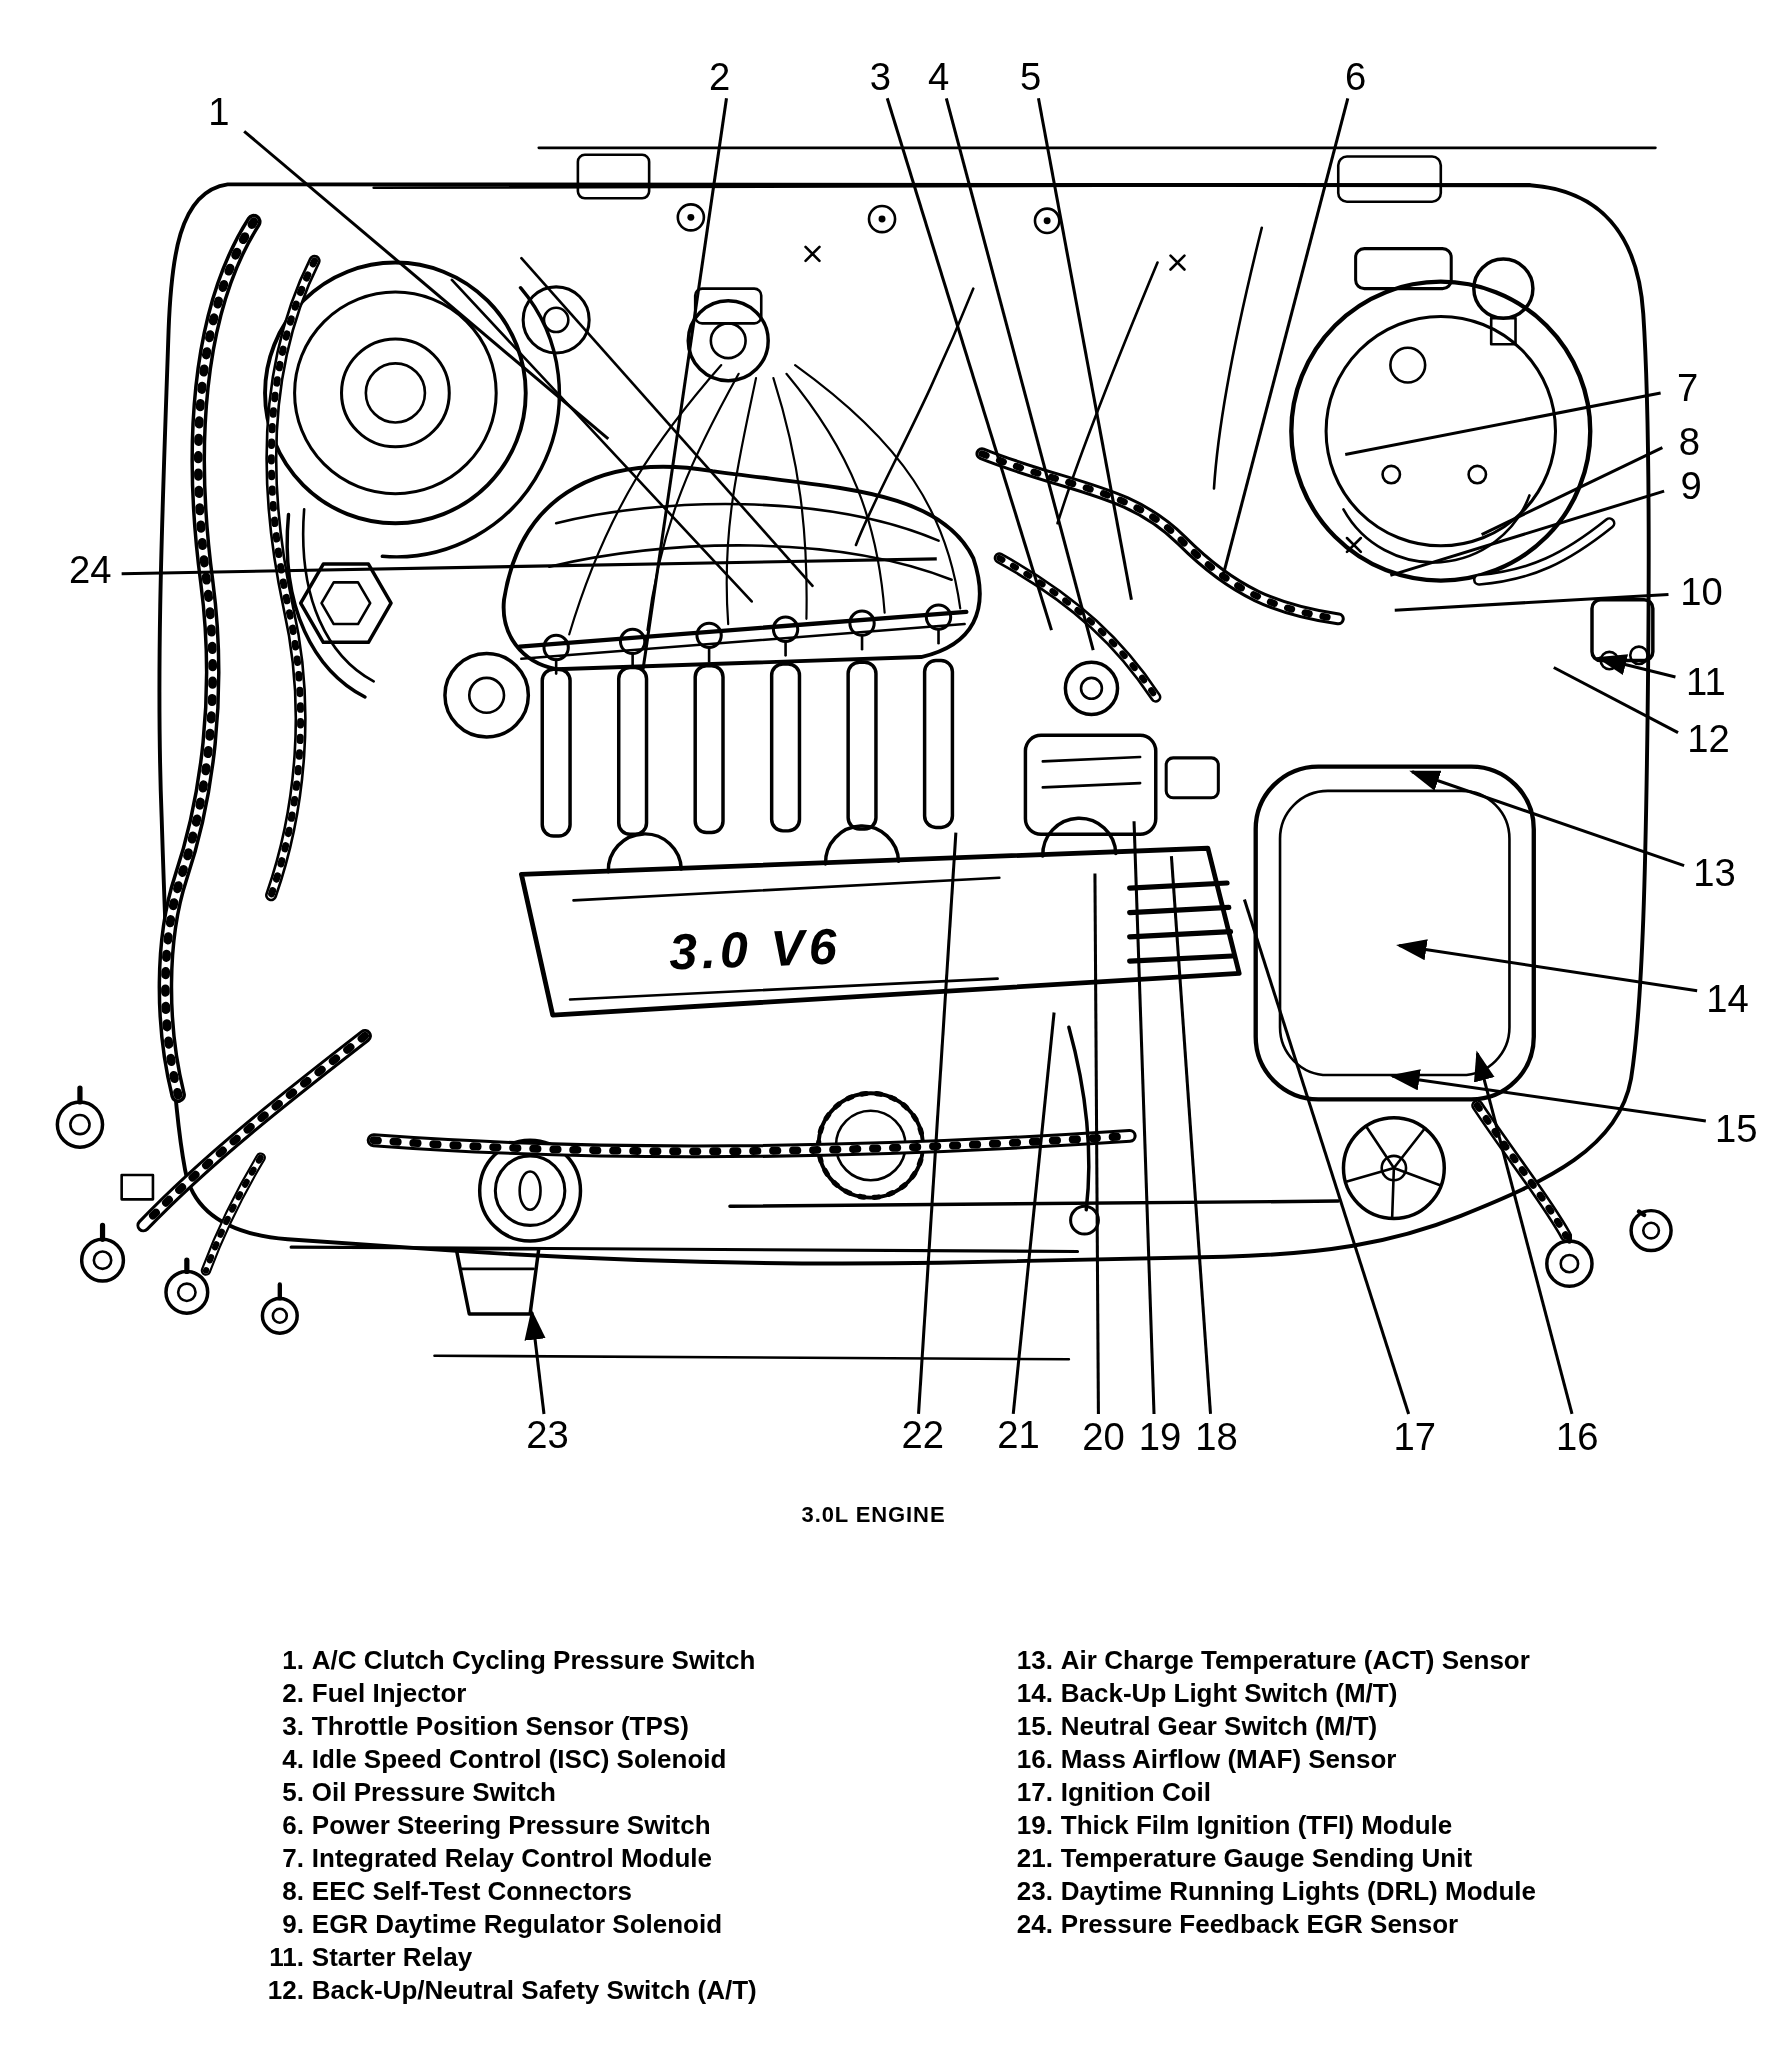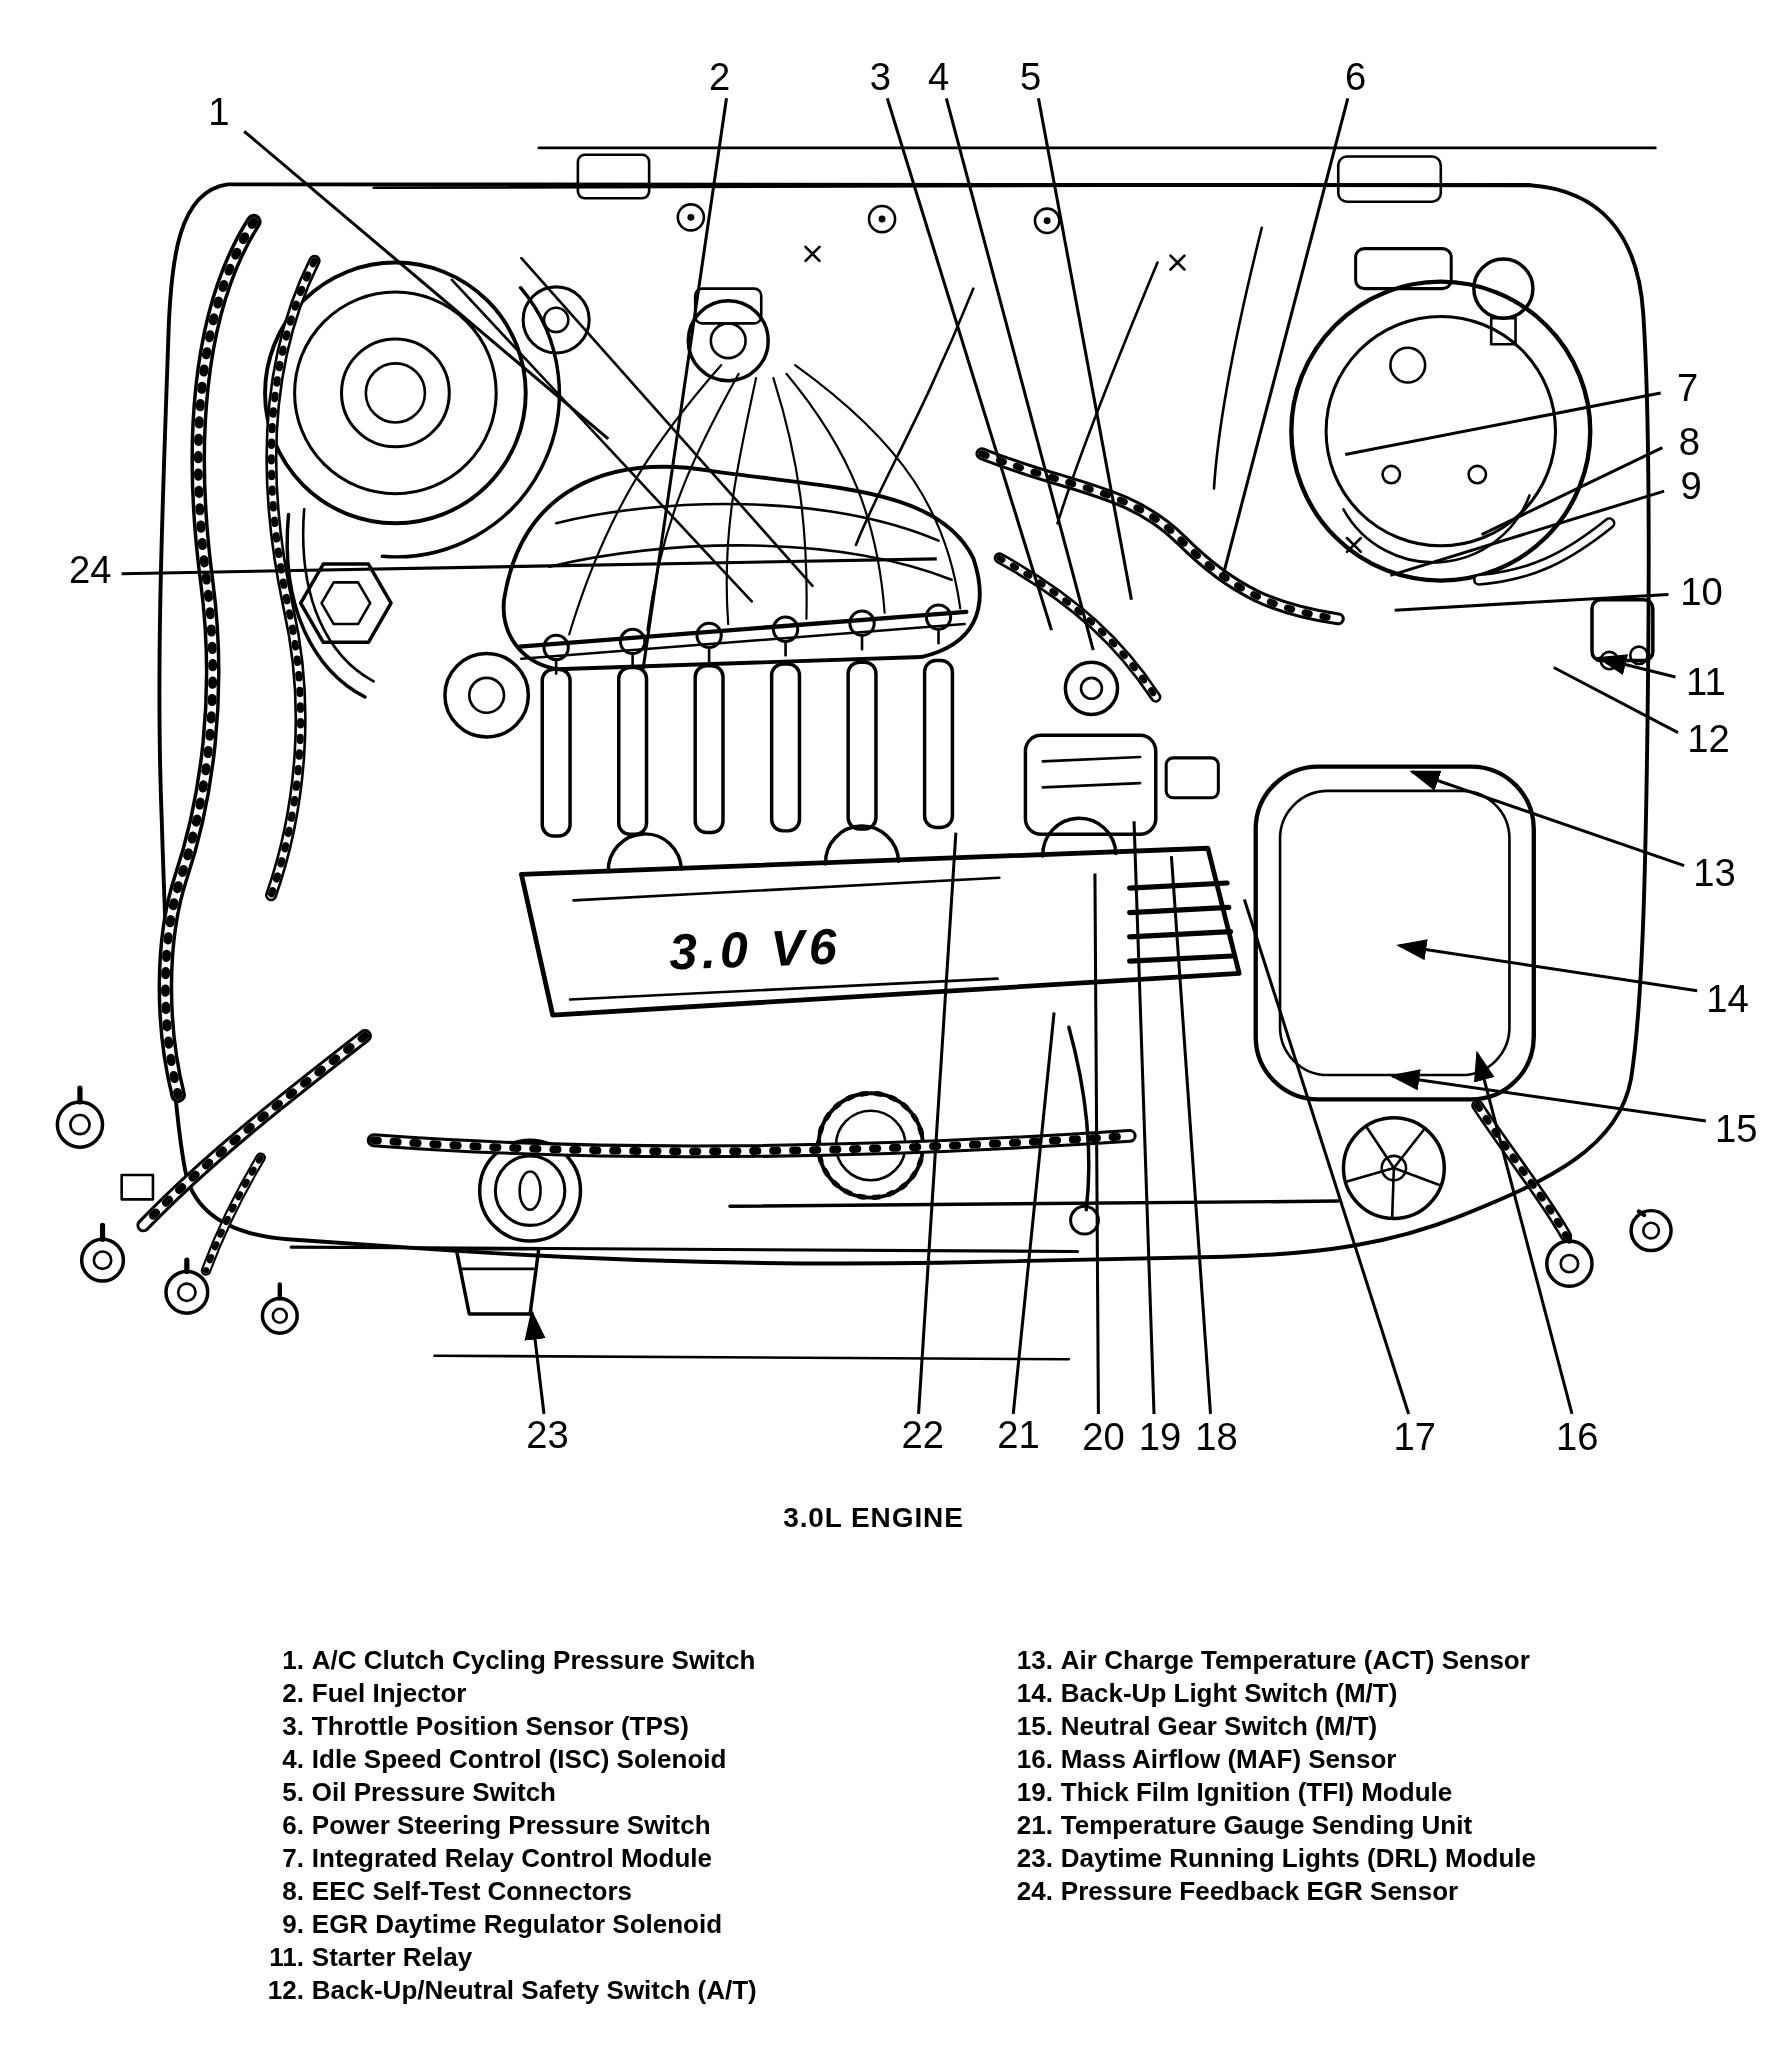--- a/index.html
+++ b/index.html
@@ -3,21 +3,21 @@
 <meta charset="utf-8">
 <style>
   html,body{margin:0;padding:0;background:#fff;}
   .stage{
     position:relative;width:1791px;height:2058px;background:#ffffff;
     font-family:"Liberation Sans",sans-serif;color:#000;overflow:hidden;
   }
   .stage svg{position:absolute;left:0;top:0;}
   .diagram-title{
     position:absolute;top:1502px;left:698px;width:351px;text-align:center;
-    font-size:28px;font-weight:bold;letter-spacing:0.9px;
+    font-size:22px;font-weight:bold;letter-spacing:0.9px;
   }
   .legend-col{
     position:absolute;top:1644px;font-size:26px;font-weight:bold;
     line-height:33px;white-space:nowrap;
   }
   #legend-left{left:257px;}
   #legend-right{left:999px;}
   .legend-row{display:flex;}
   .legend-num{min-width:47px;text-align:right;padding-right:7.8px;}
   #legend-right .legend-num{min-width:54px;}
@@ -339,20 +339,24 @@
       </div>
       <div class="legend-row">
         <span class="legend-num">15.</span>
         <span>Neutral Gear Switch (M/T)</span>
       </div>
       <div class="legend-row">
         <span class="legend-num">16.</span>
         <span>Mass Airflow (MAF) Sensor</span>
       </div>
       <div class="legend-row">
+        <span class="legend-num">17.</span>
+        <span>Ignition Coil</span>
+      </div>
+      <div class="legend-row">
         <span class="legend-num">19.</span>
         <span>Thick Film Ignition (TFI) Module</span>
       </div>
       <div class="legend-row">
         <span class="legend-num">21.</span>
         <span>Temperature Gauge Sending Unit</span>
       </div>
       <div class="legend-row">
         <span class="legend-num">23.</span>
         <span>Daytime Running Lights (DRL) Module</span>

